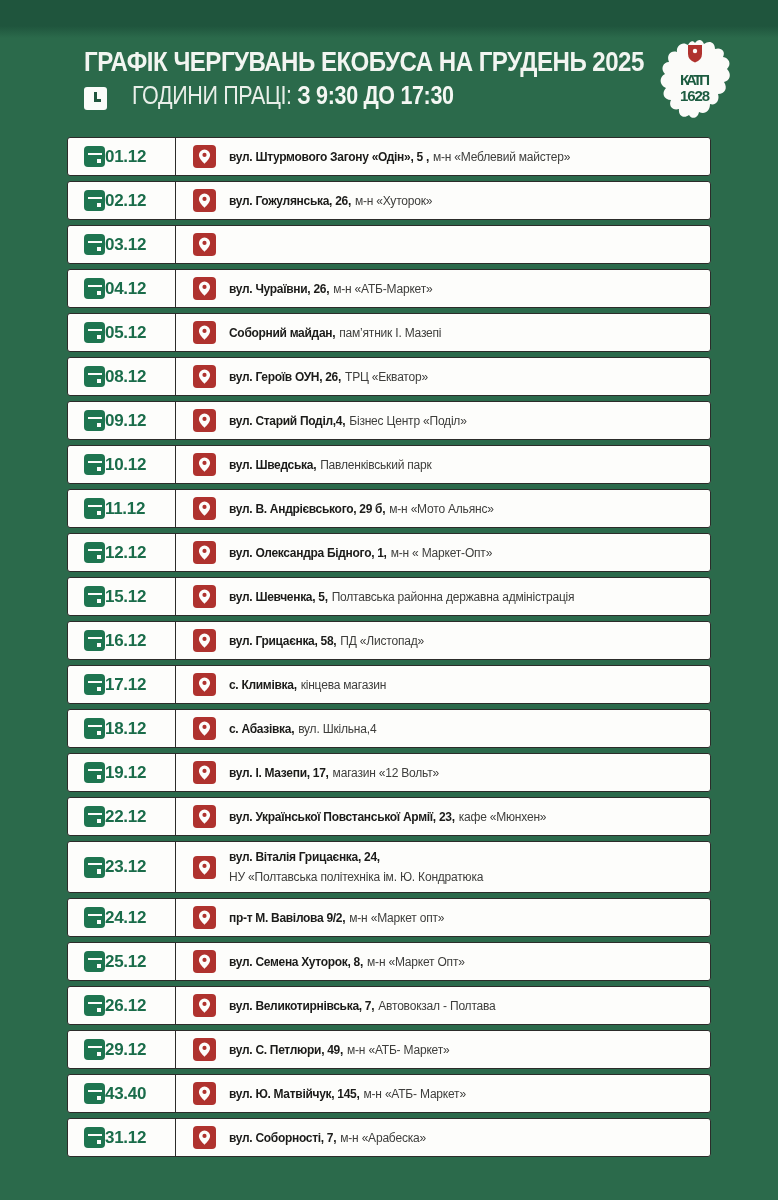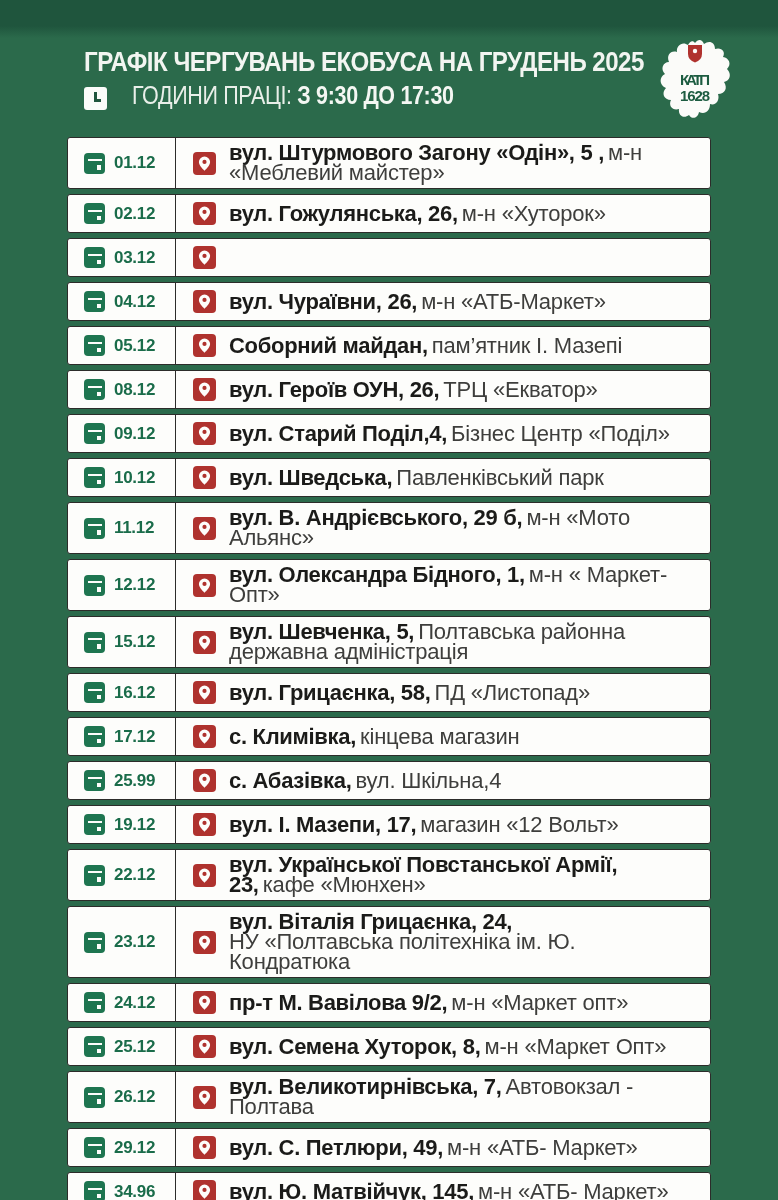--- a/index.html
+++ b/index.html
@@ -22,30 +22,30 @@
     font-size:25px;font-weight:500;letter-spacing:-0.4px;white-space:nowrap;
     transform:scaleX(0.86);transform-origin:left center;color:#e9efe9;
   }
   .hours-text .hv{font-weight:800;color:#f4f7f3;}
   .logo{position:absolute;top:38px;right:42px;width:82px;height:86px;}
   .rows{margin:27px 67px 0 67px;display:flex;flex-direction:column;gap:5px;}
   .row{
     box-sizing:border-box;display:flex;align-items:stretch;min-height:39px;
     background:#fdfdfb;border:1.5px solid #2c2c2a;border-radius:3px;
   }
-  .date-cell{flex:none;width:108px;display:flex;align-items:center;gap:9px;
+  .date-cell{flex:none;width:108px;display:flex;align-items:center;
     padding-left:16px;border-right:1.5px solid #2c2c2a;box-sizing:border-box;}
   .cal-icon{width:21px;height:21px;background:#1e7550;border-radius:4px;position:relative;flex:none;}
   .cal-icon::before{content:"";position:absolute;left:3.5px;top:6.5px;right:3.5px;height:2px;background:#fdfdfb;}
   .cal-icon::after{content:"";position:absolute;right:4px;bottom:4px;width:4.5px;height:4.5px;background:#fdfdfb;}
   .date-text{font-weight:700;font-size:17px;color:#1a6c4a;letter-spacing:-0.3px;}
   .addr-cell{flex:1;display:flex;align-items:center;gap:13px;padding:5px 8px 5px 17px;min-width:0;}
   .pin-icon{width:23px;height:23px;background:#af322e;border-radius:4px;flex:none;
     display:flex;align-items:center;justify-content:center;}
-  .addr{font-size:22px;letter-spacing:-0.2px;color:#3e3e3c;line-height:20px;}
+  .addr{font-size:12px;letter-spacing:-0.2px;color:#3e3e3c;line-height:20px;}
   .addr .b{font-weight:700;color:#1b1b19;margin-right:4px;letter-spacing:-0.3px;}
   .row.two-line .addr .r{display:block;}
 </style>
 </head>
 <body>
 
 <div class="header">
   <div class="title">ГРАФІК ЧЕРГУВАНЬ ЕКОБУСА НА ГРУДЕНЬ 2025</div>
   <div class="hours">
     <span class="clock-icon"></span>
@@ -283,21 +283,21 @@
         </svg>
       </span>
       <div class="addr">
         <span class="b">с. Климівка,</span><span class="r">кінцева магазин</span>
       </div>
     </div>
   </div>
     <div class="row">
     <div class="date-cell">
       <span class="cal-icon"></span>
-      <span class="date-text">25.99</span>
+      <span class="date-text">18.12</span>
     </div>
     <div class="addr-cell">
       <span class="pin-icon">
         <svg width="13" height="15" viewBox="0 0 13 15" xmlns="http://www.w3.org/2000/svg">
           <path fill="#fdfdfb" d="M6.5 0.5 a5.6 5.6 0 0 1 5.6 5.6 c0 3.9 -5.6 8.6 -5.6 8.6 s-5.6 -4.7 -5.6 -8.6 A5.6 5.6 0 0 1 6.5 0.5 Z"></path>
           <circle cx="6.5" cy="5.9" r="2.1" fill="#af322e"></circle>
         </svg>
       </span>
       <div class="addr">
         <span class="b">с. Абазівка,</span><span class="r">вул. Шкільна,4</span>
@@ -419,21 +419,21 @@
         </svg>
       </span>
       <div class="addr">
         <span class="b">вул. С. Петлюри, 49,</span><span class="r">м-н «АТБ- Маркет»</span>
       </div>
     </div>
   </div>
     <div class="row">
     <div class="date-cell">
       <span class="cal-icon"></span>
-      <span class="date-text">34.96</span>
+      <span class="date-text">43.40</span>
     </div>
     <div class="addr-cell">
       <span class="pin-icon">
         <svg width="13" height="15" viewBox="0 0 13 15" xmlns="http://www.w3.org/2000/svg">
           <path fill="#fdfdfb" d="M6.5 0.5 a5.6 5.6 0 0 1 5.6 5.6 c0 3.9 -5.6 8.6 -5.6 8.6 s-5.6 -4.7 -5.6 -8.6 A5.6 5.6 0 0 1 6.5 0.5 Z"></path>
           <circle cx="6.5" cy="5.9" r="2.1" fill="#af322e"></circle>
         </svg>
       </span>
       <div class="addr">
         <span class="b">вул. Ю. Матвійчук, 145,</span><span class="r">м-н «АТБ- Маркет»</span>

